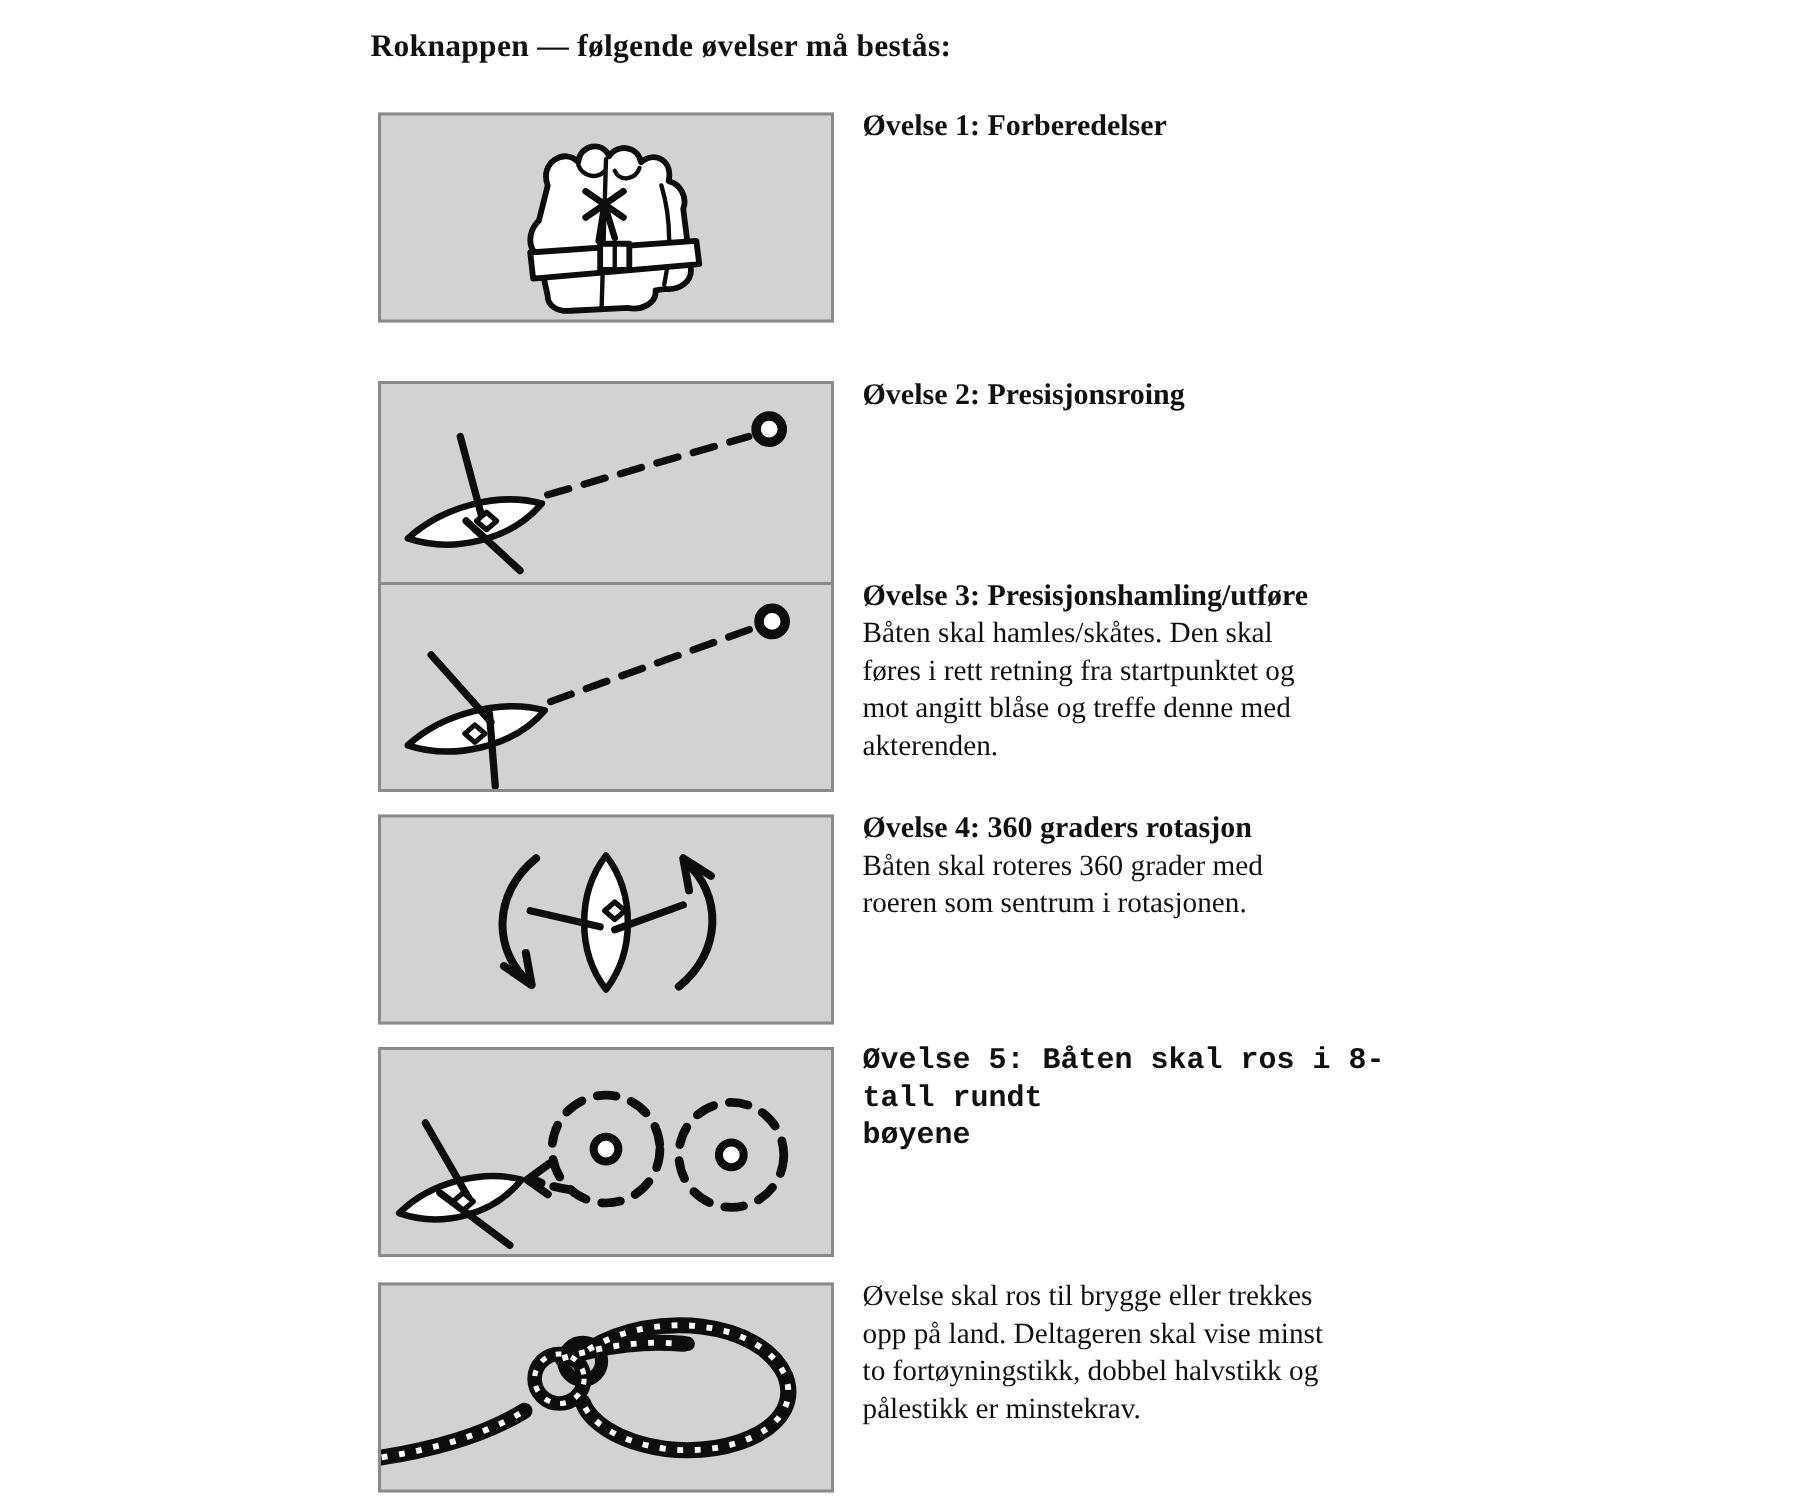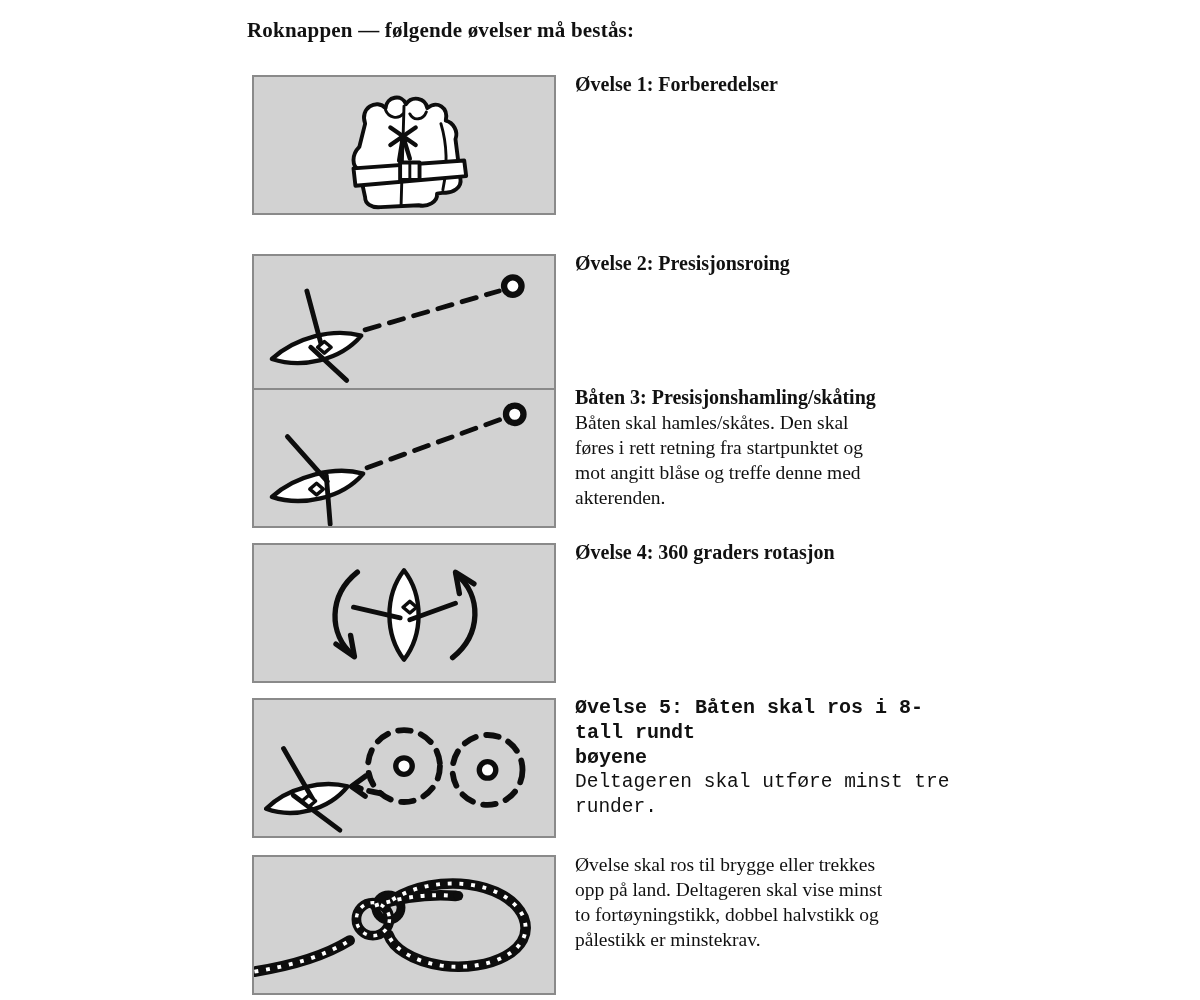--- a/index.html
+++ b/index.html
@@ -104,21 +104,21 @@
       <svg viewBox="0 0 304 140">
         <path class="ink" stroke-width="5" stroke-dasharray="15 11" stroke-linecap="butt" d="M 114 80 L 252 30"></path>
         <circle class="ink-fill" stroke-width="6.5" cx="266" cy="25" r="9"></circle>
         <path class="ink-fill" stroke-width="4.5" d="M 16 110 C 40 88 80 78 110 86 C 88 112 46 120 16 110 Z"></path>
         <path class="ink" stroke-width="5" d="M 32 48 L 73 94"></path>
         <path class="ink" stroke-width="5" d="M 72 88 L 76 138"></path>
         <path class="ink-fill" stroke-width="3.5" d="M 62 96 L 69 102 L 62 108 L 55 102 Z"></path>
       </svg>
     </div>
     <div class="textblock">
-      <div class="ex-heading">Båten 3: Presisjonshamling/skåting</div>
+      <div class="ex-heading">Øvelse 3: Presisjonshamling/utføre</div>
       <div class="ex-body">Båten skal hamles/skåtes. Den skal
 føres i rett retning fra startpunktet og
 mot angitt blåse og treffe denne med
 akterenden.</div>
     </div>
   </div>
 
   <div class="row r4">
     <div class="figure-panel">
       <svg viewBox="0 0 304 140">
@@ -127,20 +127,22 @@
         <path class="ink" stroke-width="5" d="M 158 77 L 205 60"></path>
         <path class="ink-fill" stroke-width="3.5" d="M 158 58 L 165 64 L 158 70 L 151 64 Z"></path>
         <path class="ink" stroke-width="5.5" d="M 104 28 C 74 52 74 92 100 114"></path>
         <path class="ink" stroke-width="5.5" d="M 82 102 L 101 115 L 97 93"></path>
         <path class="ink" stroke-width="5.5" d="M 202 116 C 232 92 232 52 206 30"></path>
         <path class="ink" stroke-width="5.5" d="M 224 40 L 205 28 L 209 50"></path>
       </svg>
     </div>
     <div class="textblock">
       <div class="ex-heading">Øvelse 4: 360 graders rotasjon</div>
+      <div class="ex-body">Båten skal roteres 360 grader med
+roeren som sentrum i rotasjonen.</div>
     </div>
   </div>
 
   <div class="row r5">
     <div class="figure-panel">
       <svg viewBox="0 0 304 140">
         <circle class="ink" stroke-width="6" stroke-dasharray="13 11" stroke-linecap="butt" cx="152" cy="68" r="37"></circle>
         <circle class="ink" stroke-width="6" stroke-dasharray="13 11" stroke-linecap="butt" cx="238" cy="72" r="36"></circle>
         <circle class="ink-fill" stroke-width="5.5" cx="152" cy="68" r="8.5"></circle>
         <circle class="ink-fill" stroke-width="5.5" cx="238" cy="72" r="8.5"></circle>
@@ -148,21 +150,20 @@
         <path class="ink" stroke-width="5.5" d="M 113 78 L 98 89 L 112 99"></path>
         <path class="ink-fill" stroke-width="4.5" d="M 10 112 C 32 90 68 82 94 89 C 74 114 38 122 10 112 Z"></path>
         <path class="ink" stroke-width="5" d="M 28 50 L 58 102"></path>
         <path class="ink" stroke-width="5" d="M 38 98 L 86 134"></path>
         <path class="ink-fill" stroke-width="3.5" d="M 54 98 L 61 104 L 54 110 L 47 104 Z"></path>
       </svg>
     </div>
     <div class="textblock">
       <div class="ex-heading">Øvelse 5: Båten skal ros i 8-tall rundt
 bøyene</div>
-      <div class="ex-body">Deltageren skal utføre minst tre runder.</div>
     </div>
   </div>
 
   <div class="row r6">
     <div class="figure-panel">
       <svg viewBox="0 0 304 140">
         <path class="rope" stroke-width="11" d="M -2 118 C 36 112 70 102 96 86"></path>
         <path class="rope" stroke-width="11" d="M 140 44 C 185 16 258 24 275 62 C 288 96 240 118 192 112 C 158 107 140 92 136 80"></path>
         <path class="rope" stroke-width="11" d="M 122 50 C 155 40 180 38 205 40"></path>
         <circle class="rope" stroke-width="10" cx="120" cy="64" r="17"></circle>

